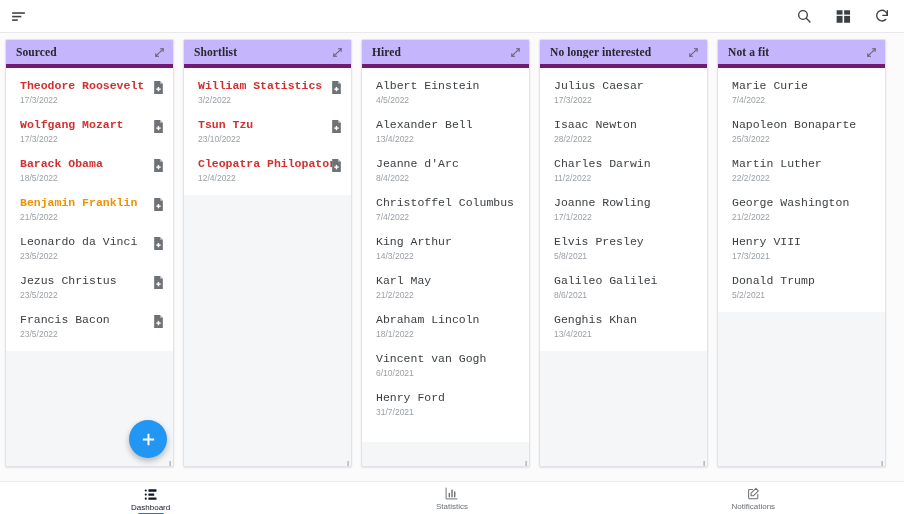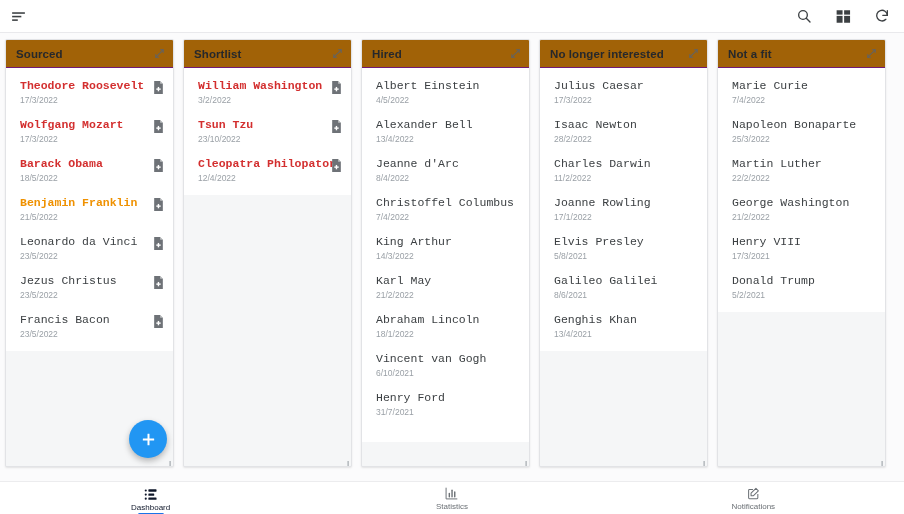--- a/index.html
+++ b/index.html
@@ -46,26 +46,27 @@
     background: #f5f6f7;
     border: 1px solid #e2e3e6;
     border-radius: 2px;
     box-shadow: 0 1px 2px rgba(0,0,0,.10);
     display: flex; flex-direction: column;
     position: relative;
     overflow: hidden;
   }
   .col-header {
     height: 28px;
-    background: #a16207;
-    border-bottom: 1px solid #701a75;
+    background: #c4b5fd;
+    border-bottom: 4px solid #701a75;
     display: flex; align-items: center;
     justify-content: space-between;
     padding: 0 8px 0 10px;
     flex: 0 0 auto;
+    font-family: Liberation Serif, serif;
   }
   .col-title {
     font-size: 11.5px; font-weight: bold;
     color: #26282b; letter-spacing: .1px;
     white-space: nowrap; overflow: hidden;
   }
   .expand-icon { color: #5f6368; display:flex; cursor: pointer; }
 
   .col-body {
     flex: 1 1 auto;
@@ -312,21 +313,21 @@
             <line x1="20" y1="4" x2="12.5" y2="11.5"></line>
             <polyline points="10,20 4,20 4,14"></polyline>
             <line x1="4" y1="20" x2="11.5" y2="12.5"></line>
           </svg>
         </div>
       </div>
       <div class="col-body">
         <div class="cards">
           <div class="card">
             <div class="card-text">
-              <div class="card-name red">William Washington</div>
+              <div class="card-name red">William Statistics</div>
               <div class="card-date">3/2/2022</div>
             </div>
             <div class="doc-icon">
               <svg width="11" height="13" viewBox="0 0 20 24" fill="currentColor">
                 <path d="M2 0h11l5 5v19H2z"></path>
                 <path d="M13 0l5 5h-5z" fill="#ffffff" opacity=".55"></path>
                 <rect x="8.6" y="11" width="2.6" height="8" fill="#ffffff"></rect>
                 <rect x="6" y="13.7" width="8" height="2.6" fill="#ffffff"></rect>
               </svg>
             </div>

